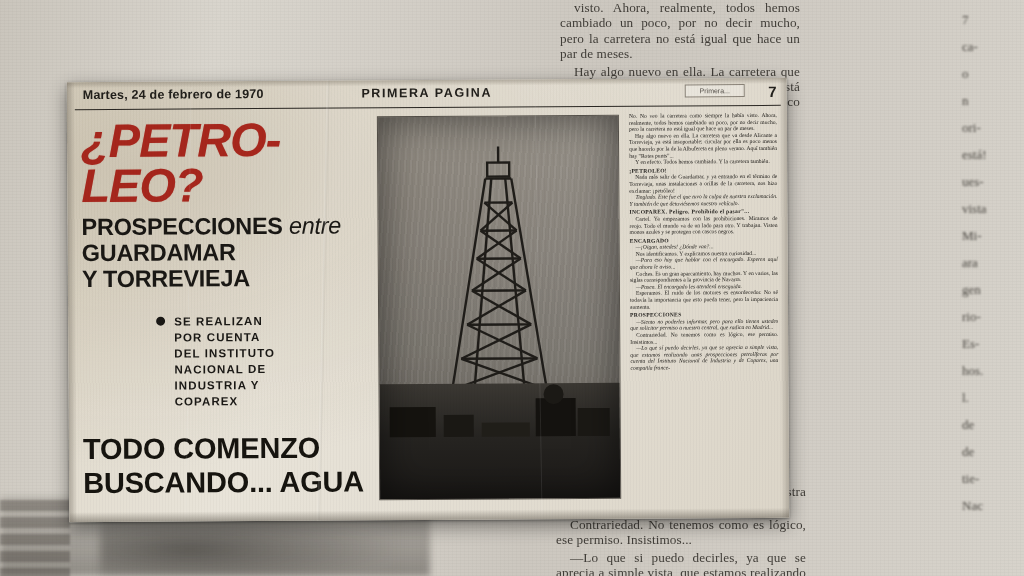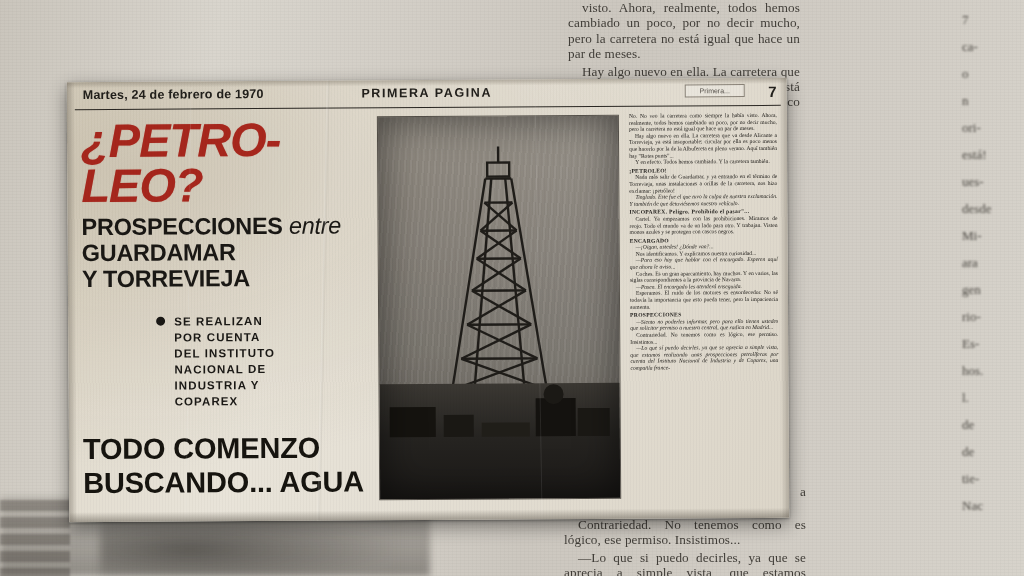--- a/index.html
+++ b/index.html
@@ -33,21 +33,21 @@
   .bg-col {
     position: absolute;
     color: #2a2722;
     font-size: 13.2px;
     line-height: 15.4px;
     text-align: justify;
     filter: blur(0.75px);
     opacity: .86;
     letter-spacing: .1px;
   }
-  .bg-col p { margin: 0 0 2px 8px; text-indent: 14px; }
+  .bg-col p { margin: 0 0 2px 0; text-indent: 14px; }
 
   .bg-top-right { left: 560px; top: 0px; width: 240px; }
   .bg-mid-right { left: 556px; top: 484px; width: 250px; }
   .bg-far-right {
     position: absolute;
     left: 962px; top: 6px; width: 60px;
     color: #2a2722; font-size: 13px; line-height: 27px;
     filter: blur(0.9px); opacity: .8;
   }
   .bg-far-right div { white-space: nowrap; }
@@ -296,21 +296,21 @@
     </div>
 
     <div class="bg-far-right">
       <div>7</div>
       <div>ca-</div>
       <div>o</div>
       <div>n</div>
       <div>ori-</div>
       <div>está!</div>
       <div>ues-</div>
-      <div>desde</div>
+      <div>vista</div>
       <div>Mi-</div>
       <div>ara</div>
       <div>gen</div>
       <div>rio-</div>
       <div>Es-</div>
       <div>hos.</div>
       <div>l.</div>
       <div>de</div>
       <div>de</div>
       <div>tie-</div>

